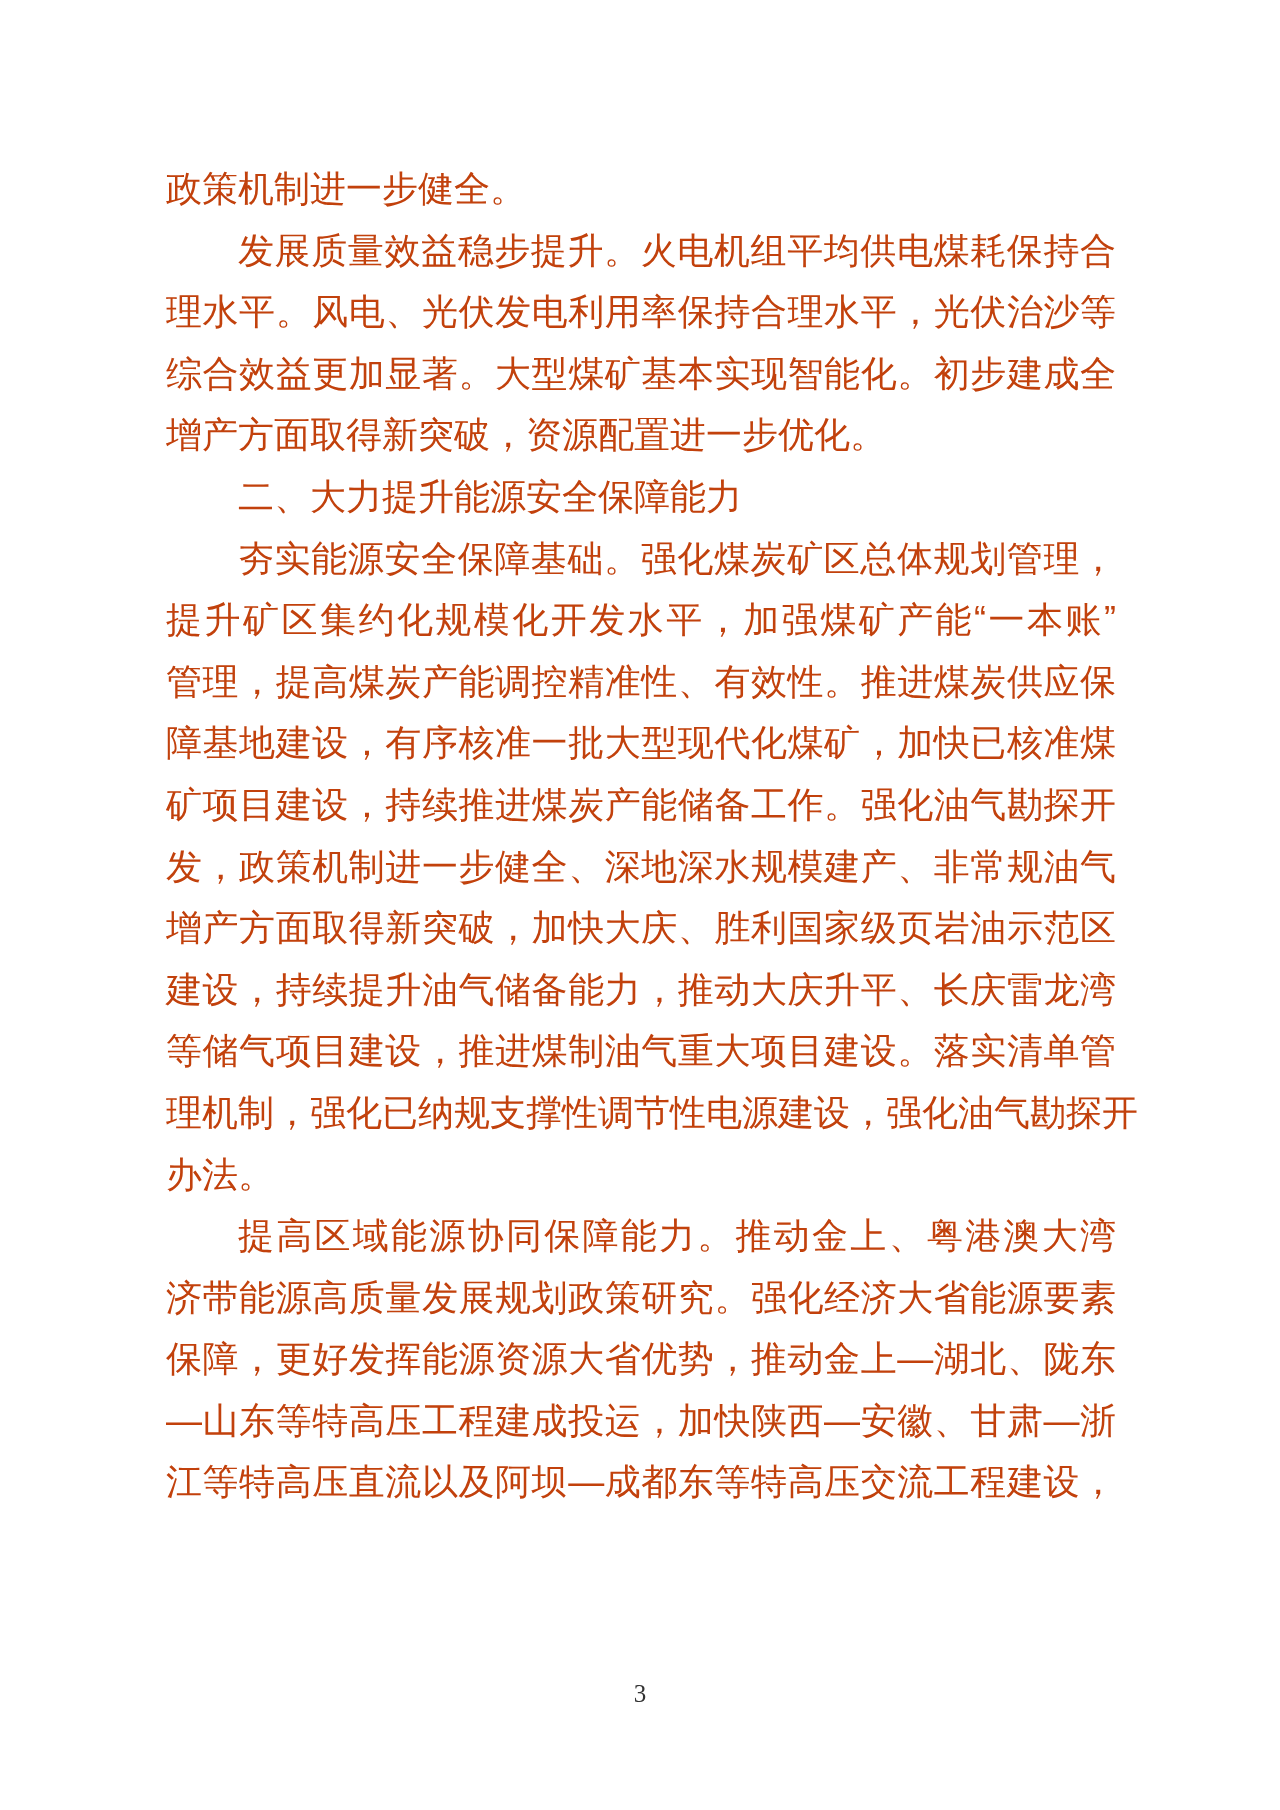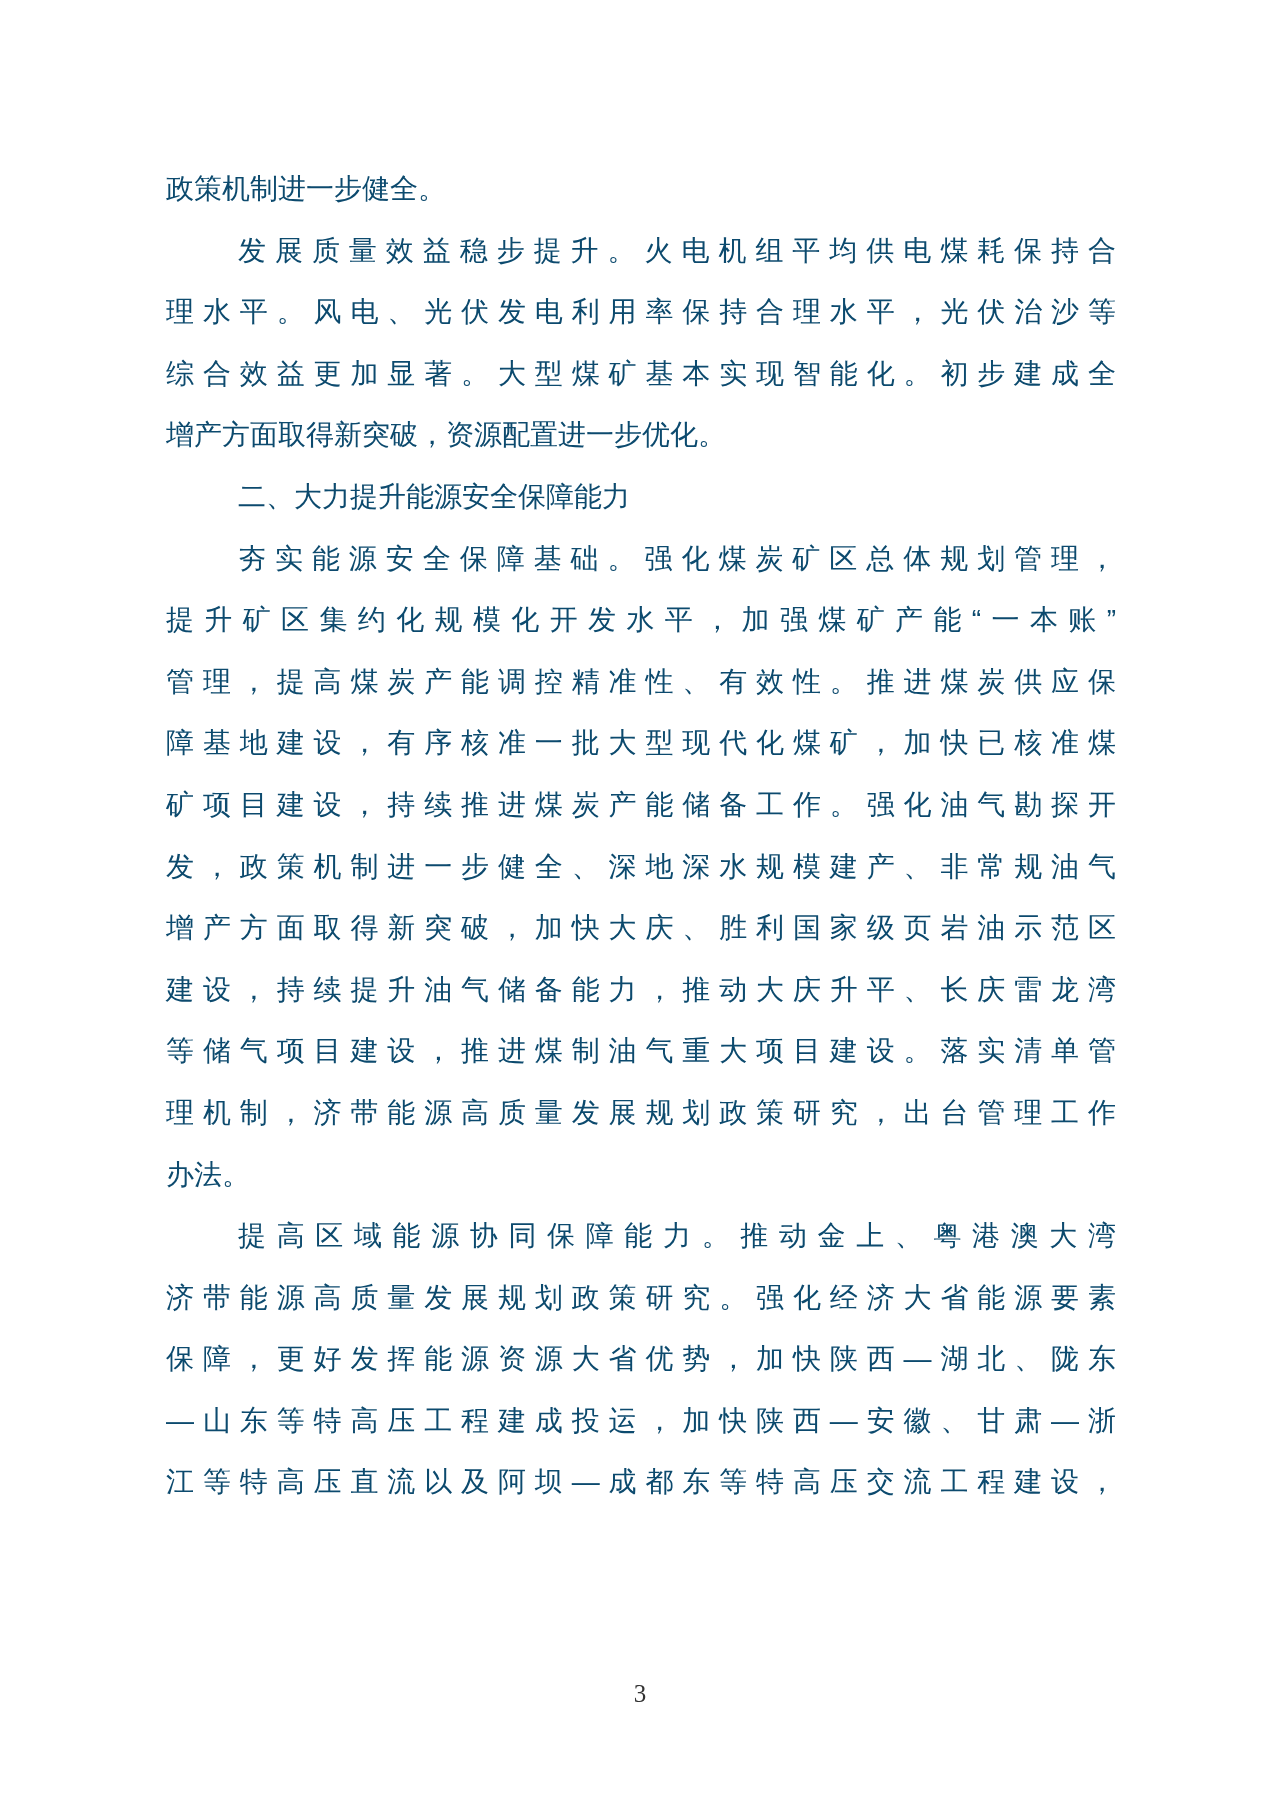--- a/index.html
+++ b/index.html
@@ -16,28 +16,28 @@
     color: #000000;
     overflow: hidden;
   }
   .content {
     position: absolute;
     left: 166px;
     top: 158px;
     width: 950px;
   }
   .line {
-    font-size: 28px;
+    font-size: 36px;
     line-height: 61.6px;
     height: 61.6px;
     white-space: nowrap;
     text-align: justify;
     text-align-last: justify;
     text-justify: inter-character;
-    color: #0c4a6e;
+    color: #c2410c;
     letter-spacing: 0;
   }
   .line.last {
     text-align-last: left;
   }
   .line.indent {
     text-indent: 72px;
   }
   .footer {
     position: absolute;
@@ -75,28 +75,28 @@
     <div class="paragraph">
       <div class="line indent">夯实能源安全保障基础。强化煤炭矿区总体规划管理，</div>
       <div class="line">提升矿区集约化规模化开发水平，加强煤矿产能“一本账”</div>
       <div class="line">管理，提高煤炭产能调控精准性、有效性。推进煤炭供应保</div>
       <div class="line">障基地建设，有序核准一批大型现代化煤矿，加快已核准煤</div>
       <div class="line">矿项目建设，持续推进煤炭产能储备工作。强化油气勘探开</div>
       <div class="line">发，政策机制进一步健全、深地深水规模建产、非常规油气</div>
       <div class="line">增产方面取得新突破，加快大庆、胜利国家级页岩油示范区</div>
       <div class="line">建设，持续提升油气储备能力，推动大庆升平、长庆雷龙湾</div>
       <div class="line">等储气项目建设，推进煤制油气重大项目建设。落实清单管</div>
-      <div class="line">理机制，济带能源高质量发展规划政策研究，出台管理工作</div>
+      <div class="line">理机制，强化已纳规支撑性调节性电源建设，强化油气勘探开</div>
       <div class="line last">办法。</div>
     </div>
 
     <div class="paragraph">
       <div class="line indent">提高区域能源协同保障能力。推动金上、粤港澳大湾</div>
       <div class="line">济带能源高质量发展规划政策研究。强化经济大省能源要素</div>
-      <div class="line">保障，更好发挥能源资源大省优势，加快陕西—湖北、陇东</div>
+      <div class="line">保障，更好发挥能源资源大省优势，推动金上—湖北、陇东</div>
       <div class="line">—山东等特高压工程建成投运，加快陕西—安徽、甘肃—浙</div>
       <div class="line">江等特高压直流以及阿坝—成都东等特高压交流工程建设，</div>
     </div>
 
   </div>
 
   <div class="footer">3</div>
 </div>
 
 </body></html>

